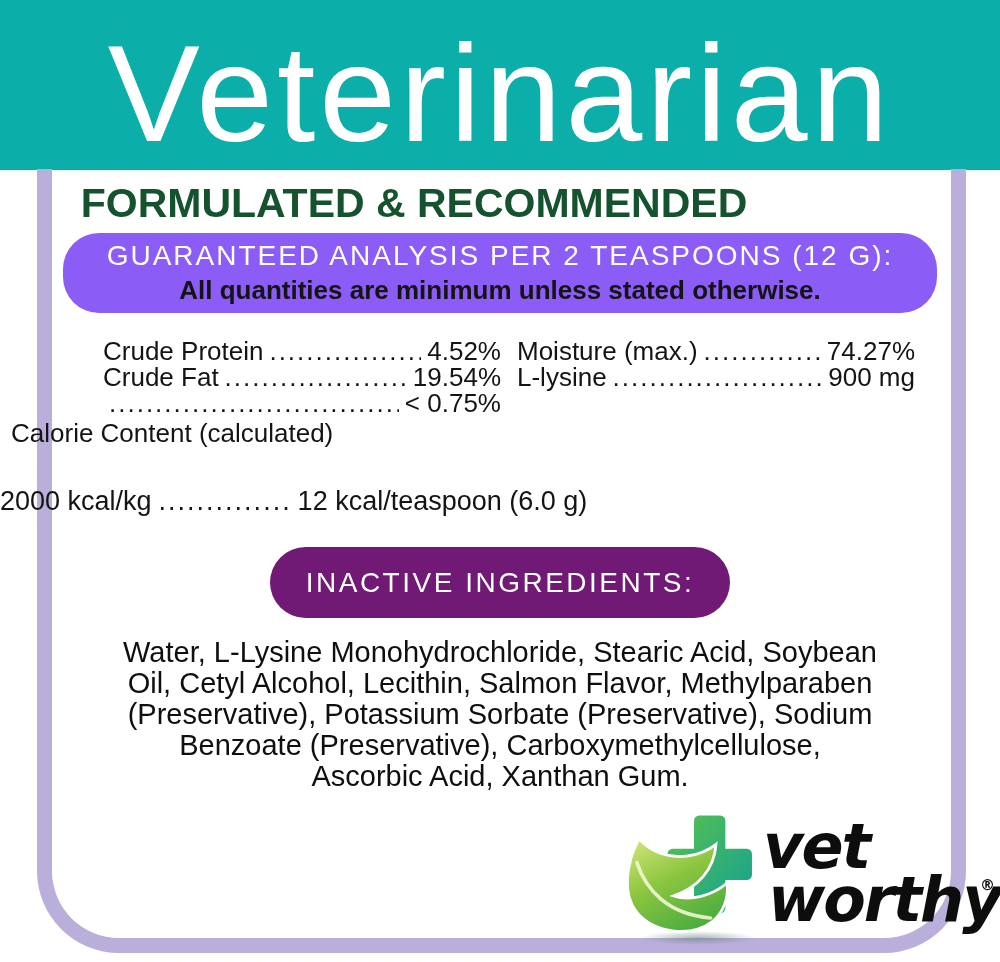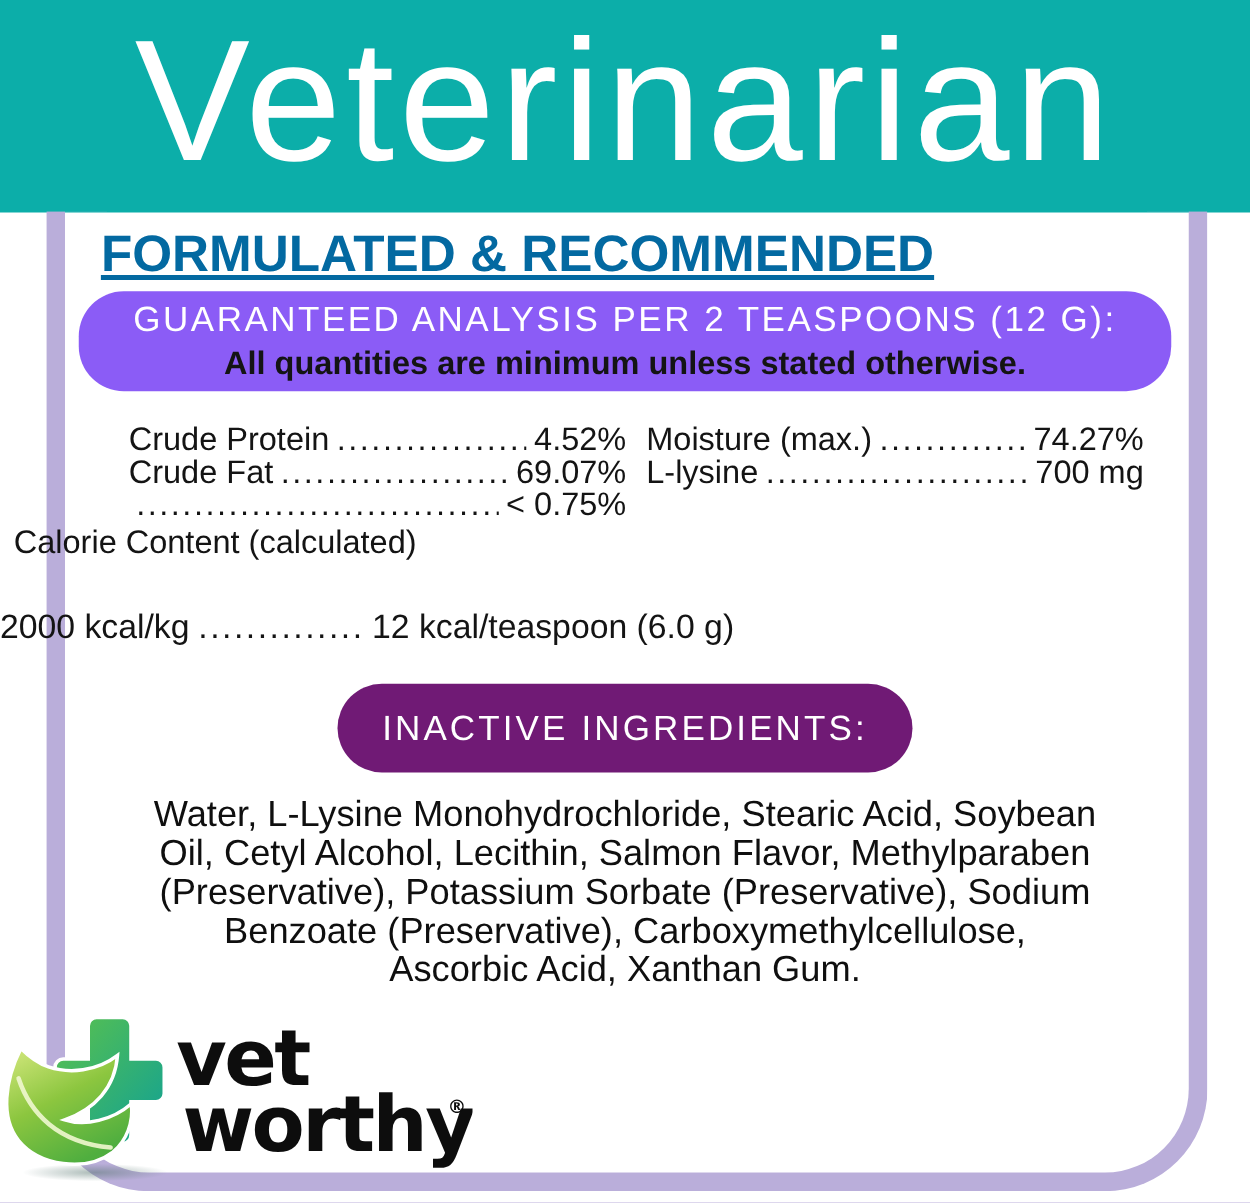--- a/index.html
+++ b/index.html
@@ -10,21 +10,21 @@
     color: #141414;
     position: relative;
     overflow: hidden;
   }
 
   
   .header {
     position: absolute; left: 0; top: 0;
     width: 1000px; height: 170px;
     background: #0CAEA9;
-    display: flex; align-items: center; justify-content: center;
+    display: flex; align-items: flex-end; justify-content: center;
   }
   .header-title {
     color: #ffffff;
     font-size: 138px;
     letter-spacing: 4px;
     line-height: 1;
     padding-bottom: 8px;
     white-space: nowrap;
   }
 
@@ -36,23 +36,22 @@
     border: 15px solid #BAAEDA;
     border-top: none;
     border-radius: 0 0 82px 82px;
     pointer-events: none;
   }
 
   .subheader {
     position: absolute; left: 0; top: 180px;
     width: 828px; text-align: center;
     font-size: 41px; font-weight: 700;
-    color: #0369a1;
-    white-space: nowrap;
-    text-decoration: underline;
+    color: #14532d;
+    white-space: nowrap;
   }
 
   
   .banner {
     position: absolute; left: 63px; top: 233px;
     width: 874px; height: 80px;
     background: #8b5cf6;
     border-radius: 36px;
     display: flex; flex-direction: column;
     align-items: center; justify-content: center;
@@ -135,21 +134,21 @@
     width: 758px;
     text-align: center;
     font-size: 29px; line-height: 31px;
     color: #0f0f0f;
   }
 
   
   .logo-wrap {
     position: absolute; left: 0; top: 810px;
     width: 1000px;
-    display: flex; justify-content: flex-start;
+    display: flex; justify-content: flex-end; font-style: italic;
   }
   .logo-text {
     font-family: "DejaVu Sans", sans-serif;
     font-weight: bold;
     fill: #0d0d0d;
   }
 </style>
 </head>
 <body>
 
@@ -171,37 +170,37 @@
   <div class="grid">
     <div class="col col-left">
       <div class="row">
         <span class="lbl">Crude Protein</span>
         <span class="dots"></span>
         <span class="val">4.52%</span>
       </div>
       <div class="row">
         <span class="lbl">Crude Fat</span>
         <span class="dots"></span>
-        <span class="val">69.07%</span>
+        <span class="val">19.54%</span>
       </div>
       <div class="row">
         <span class="dots"></span>
         <span class="val">&lt; 0.75%</span>
       </div>
     </div>
     <div class="col col-right">
       <div class="row">
         <span class="lbl">Moisture (max.)</span>
         <span class="dots"></span>
         <span class="val">74.27%</span>
       </div>
       <div class="row">
         <span class="lbl">L-lysine</span>
         <span class="dots"></span>
-        <span class="val">700 mg</span>
+        <span class="val">900 mg</span>
       </div>
     </div>
   </div>
 
   <div class="cal-heading">Calorie Content (calculated)</div>
 
   <div class="cal-row">
     <span class="lbl">2000 kcal/kg</span>
     <span class="dots-fixed"></span>
     <span class="val">12 kcal/teaspoon (6.0 g)</span>

